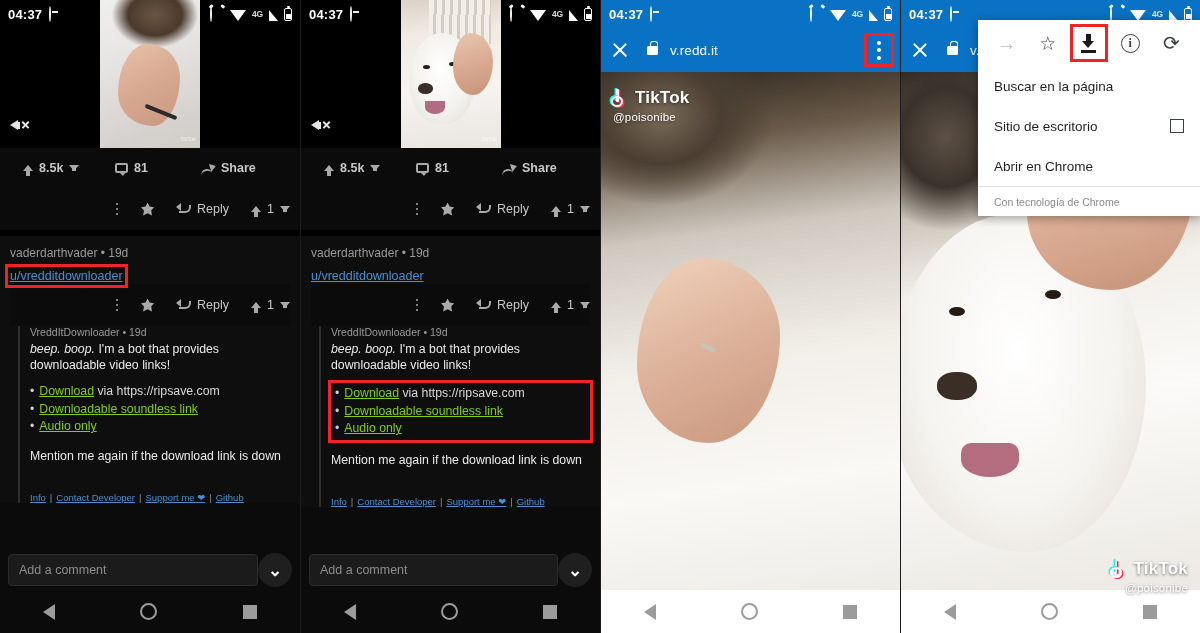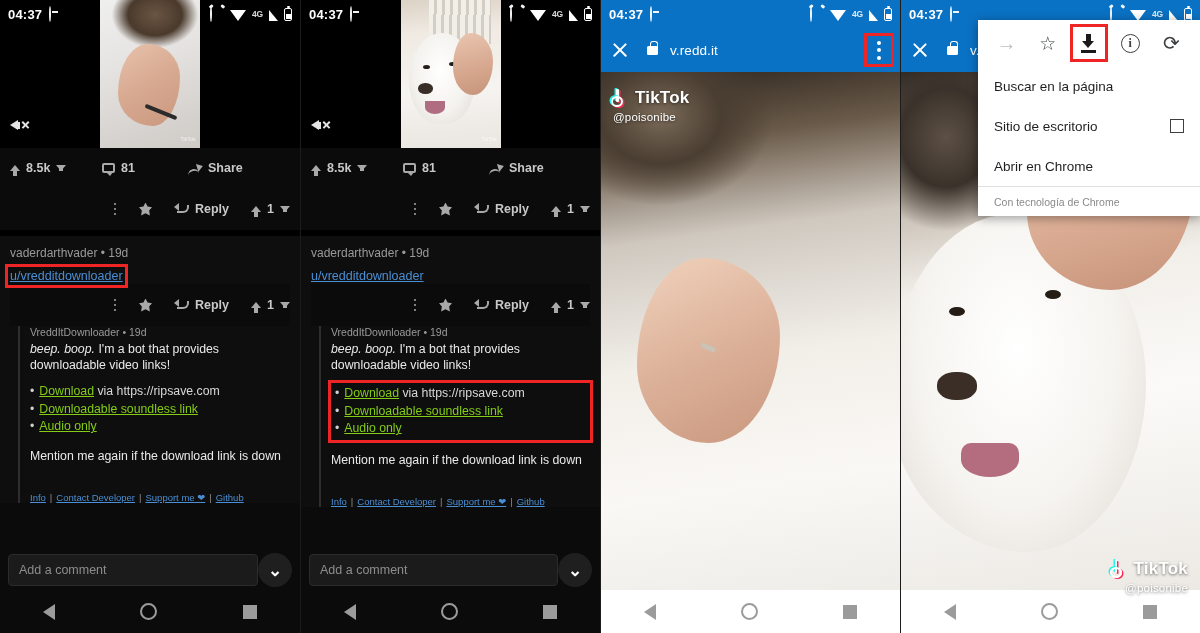--- a/index.html
+++ b/index.html
@@ -107,21 +107,21 @@
     position:absolute; left:0; top:4px; width:0;height:0;
     border-top:5px solid transparent;border-bottom:5px solid transparent;border-right:8px solid #e4e4e4;
   }
   .mute .box{ position:absolute; left:6px; top:5.5px; width:4px;height:7px;background:#e4e4e4; }
   .mute .x1,.mute .x2{ position:absolute; left:11px; top:8px; width:9px;height:1.8px;background:#e4e4e4; }
   .mute .x1{ transform:rotate(45deg); } .mute .x2{ transform:rotate(-45deg); }
 
   
   .actionbar{
     height:40px; display:flex; align-items:center; color:#c8c8c8;
-    font-size:12.5px; font-weight:700; background:#0b0b0b; padding:0 10px;
+    font-size:12.5px; font-weight:700; background:#0b0b0b; padding:0 23px;
   }
   .ab-group{ display:flex; align-items:center; gap:6px; }
   .ab-votes{ width:92px; }
   .ab-comments{ width:86px; }
   .ab-share{ flex:1; }
   .ab-award{ margin-left:auto; }
   .arrow-up, .arrow-dn{
     width:0;height:0;border-left:5px solid transparent;border-right:5px solid transparent;position:relative;
   }
   .arrow-up{ border-bottom:6px solid #a9a9a9; }
@@ -151,21 +151,21 @@
   .ico-reply::before{
     content:"";position:absolute;left:3px;top:2px;width:10px;height:6px;
     border-bottom:2px solid #a9a9a9;border-right:2px solid #a9a9a9;border-radius:0 0 6px 0;
   }
   .ico-reply::after{
     content:"";position:absolute;left:0;top:0px;border-right:5px solid #a9a9a9;
     border-top:4px solid transparent;border-bottom:4px solid transparent;
   }
   .replyrow{
     height:42px; display:flex; align-items:center; justify-content:flex-end; gap:22px;
-    color:#c8c8c8; font-size:12.5px; font-weight:700; background:#0b0b0b; padding-right:10px;
+    color:#c8c8c8; font-size:12.5px; font-weight:400; background:#0b0b0b; padding-right:10px;
   }
   .replyrow .vote{ display:flex;align-items:center;gap:6px; }
   .replyrow .reply-lbl{ display:flex;align-items:center;gap:7px; }
   .rule{ height:6px; background:#000; }
 
   
   .thread{ padding:10px 10px 0 10px; background:#0e0e0e; position:relative; }
   .meta{ color:#9a9a9a; font-size:12px; margin-bottom:6px; }
   .linkblue{ color:#4a8fd4; text-decoration:underline; font-size:12.5px; display:inline-block; }
   .hl{

